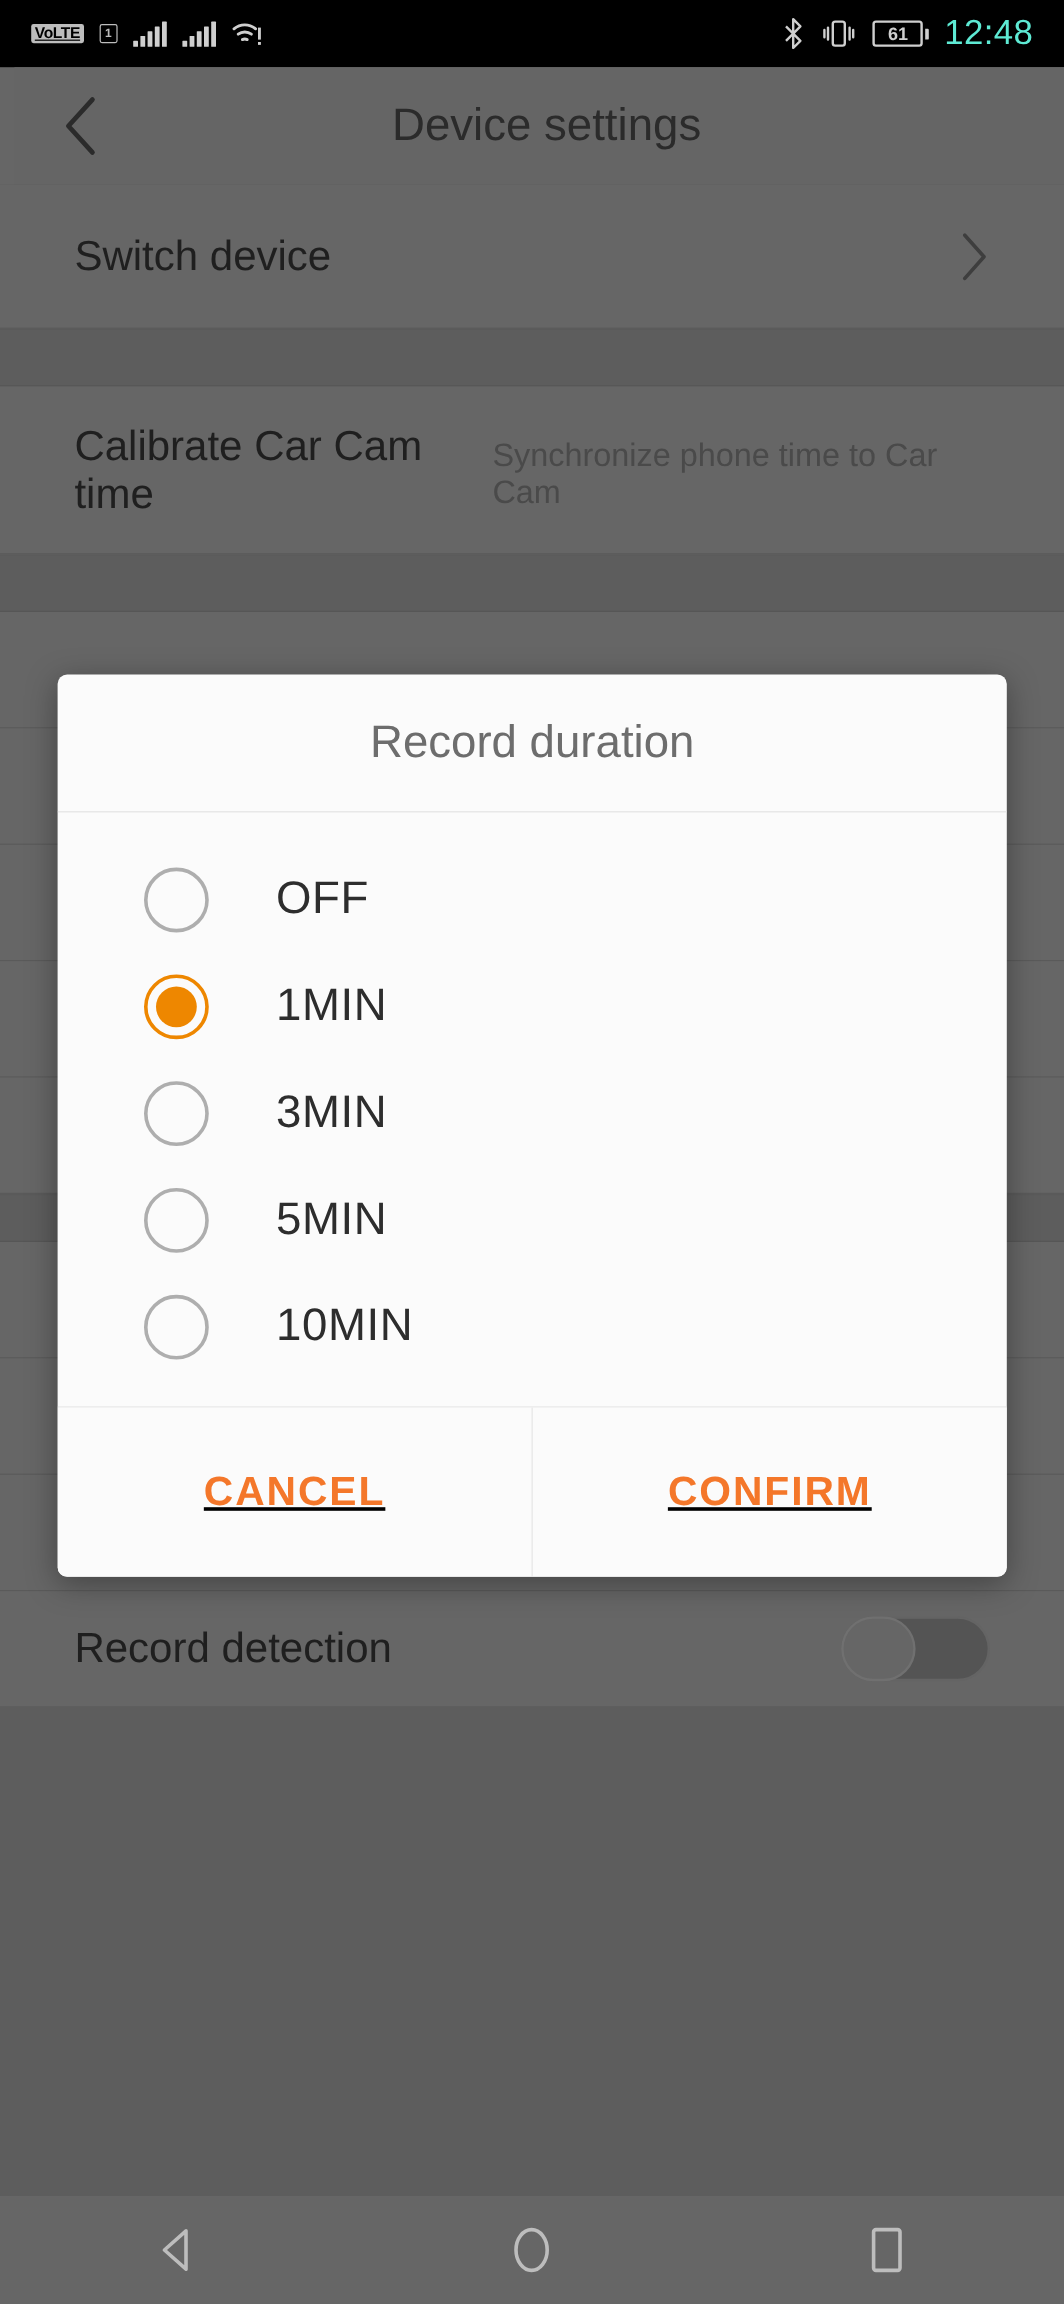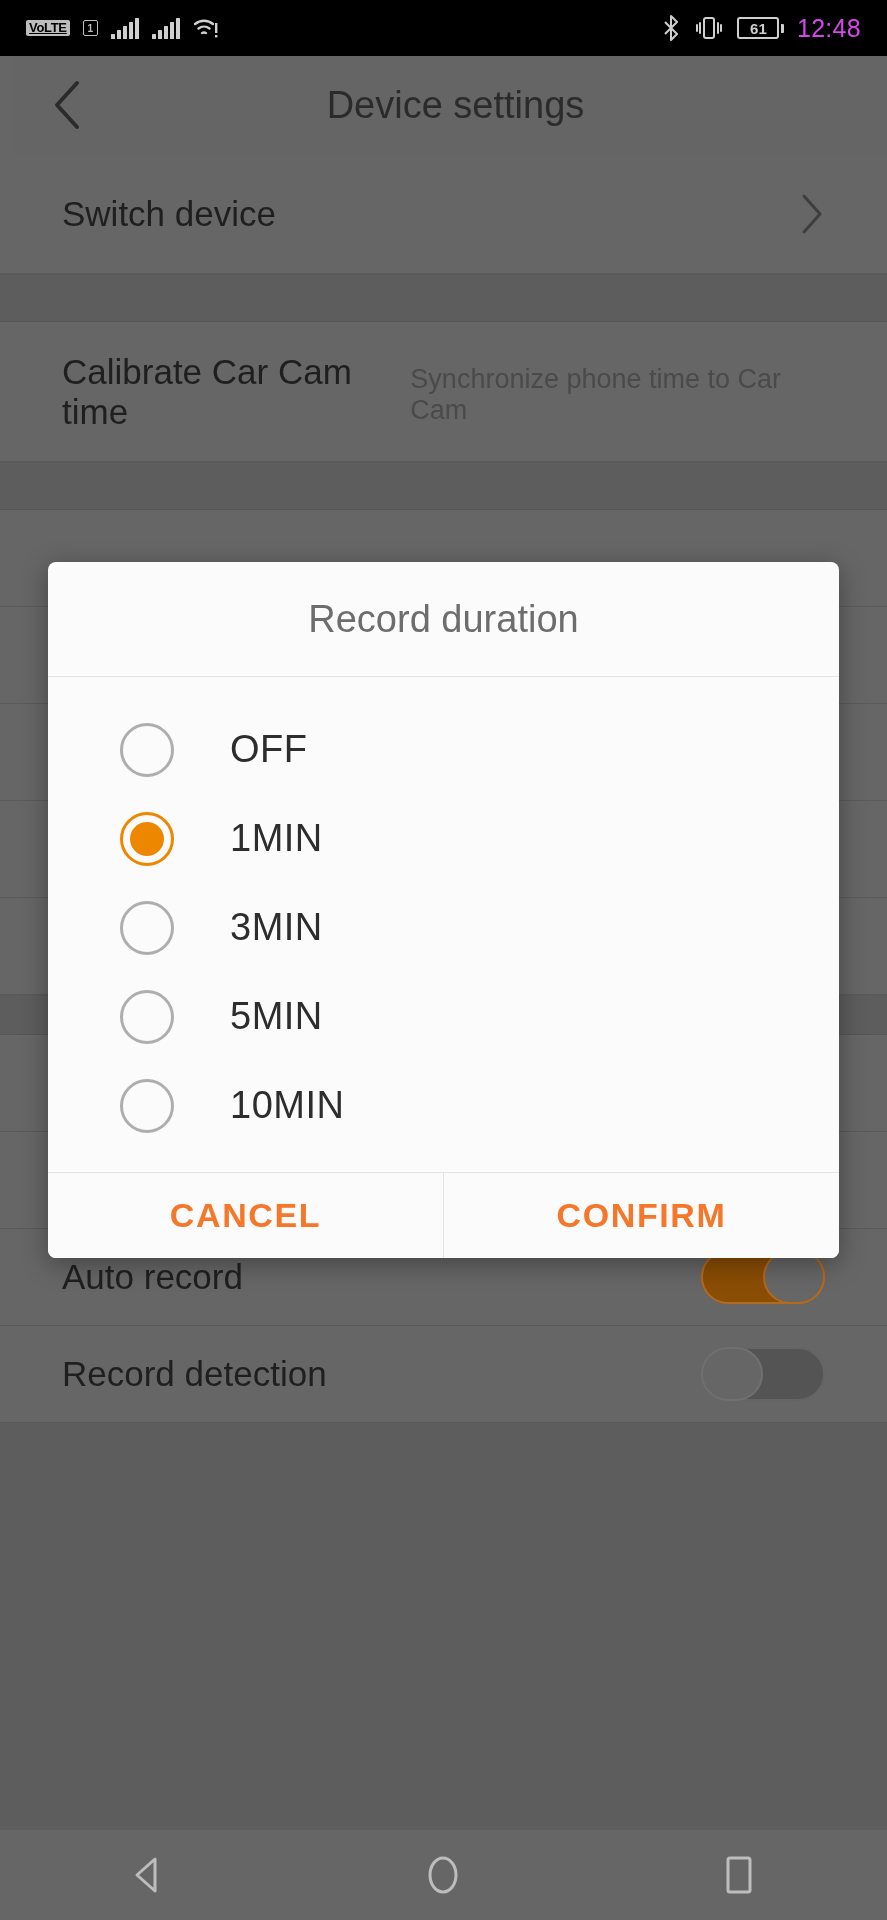--- a/index.html
+++ b/index.html
@@ -37,21 +37,21 @@
   .bars i:nth-child(5){ height:21px; }
   .battery{
     display:flex; align-items:center;
   }
   .battery .body{
     border:2px solid #cfcfcf; border-radius:3px; height:22px; min-width:42px;
     display:flex; align-items:center; justify-content:center;
     color:#cfcfcf; font-size:15px; font-weight:bold; padding:0 4px;
   }
   .battery .cap{ width:3px; height:9px; background:#cfcfcf; margin-left:1.5px; border-radius:0 1px 1px 0;}
-  .sb-time{ font-size:25px; color:#d946ef; letter-spacing:0.3px; }
+  .sb-time{ font-size:29px; color:#5eead4; letter-spacing:0.3px; }
 
   
   .app-header{
     position:absolute; top:56px; left:0; width:887px; height:98px;
     display:flex; align-items:center; background:#656565;margin-left:12px;
   }
   .back-btn{ width:110px; height:98px; display:flex; align-items:center; justify-content:center; }
   .page-title{
     position:absolute; left:0; width:887px; text-align:center;
     font-size:38px; color:#2b2b2b; font-weight:400;
@@ -119,21 +119,21 @@
   }
   .option.selected .radio{ border-color:#ee8700; }
   .radio .dot{ width:0; height:0; border-radius:50%; background:transparent; }
   .option.selected .radio .dot{
     width:34px; height:34px; background:#ee8700;
   }
   .option .opt-label{
     margin-left:56px; font-size:38px; color:#2d2d2d; letter-spacing:0.5px;
   }
   .dialog-actions{
-    display:flex; border-top:1px solid #e3e3e3; height:86px;
+    display:flex; border-top:1px solid #e3e3e3; height:142px;text-decoration:underline;
   }
   .dlg-btn{
     flex:1; display:flex; align-items:center; justify-content:center;
     font-size:34px; font-weight:bold; color:#f4772a; letter-spacing:1.6px;
     background:#fbfbfb;
   }
   .dlg-btn.cancel{ border-right:1px solid #e3e3e3; }
 
   
   .nav-bar{

